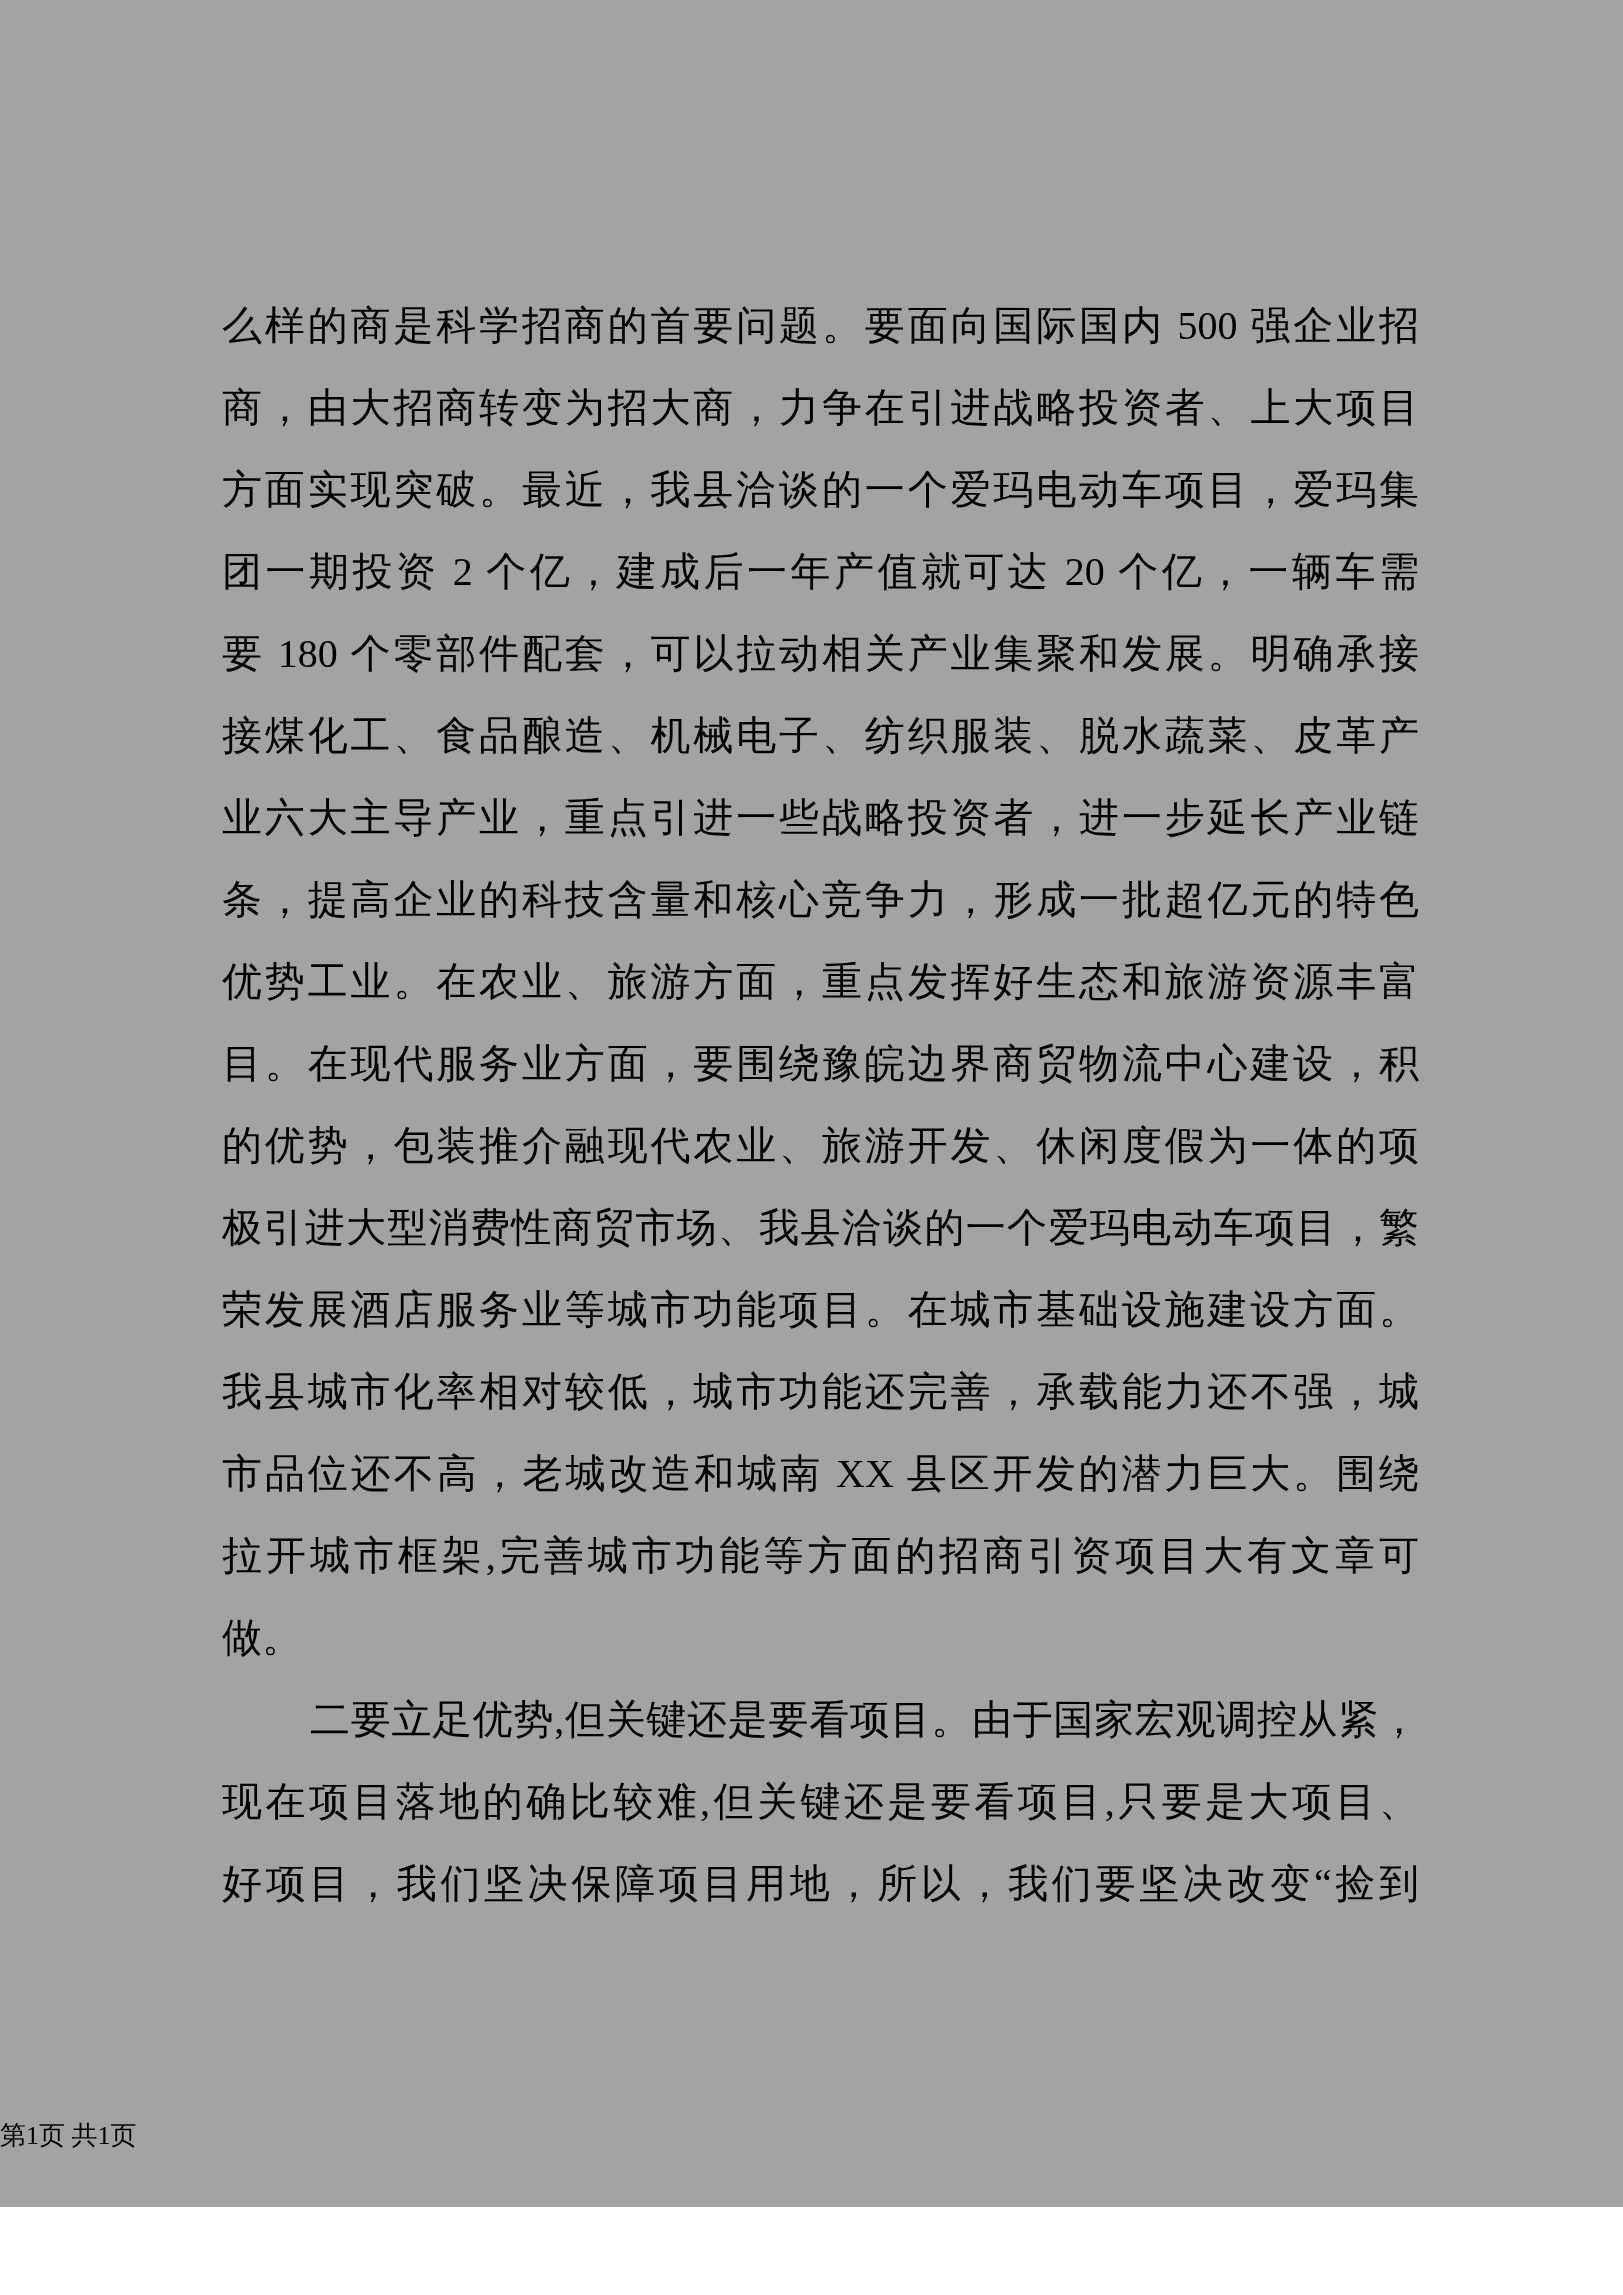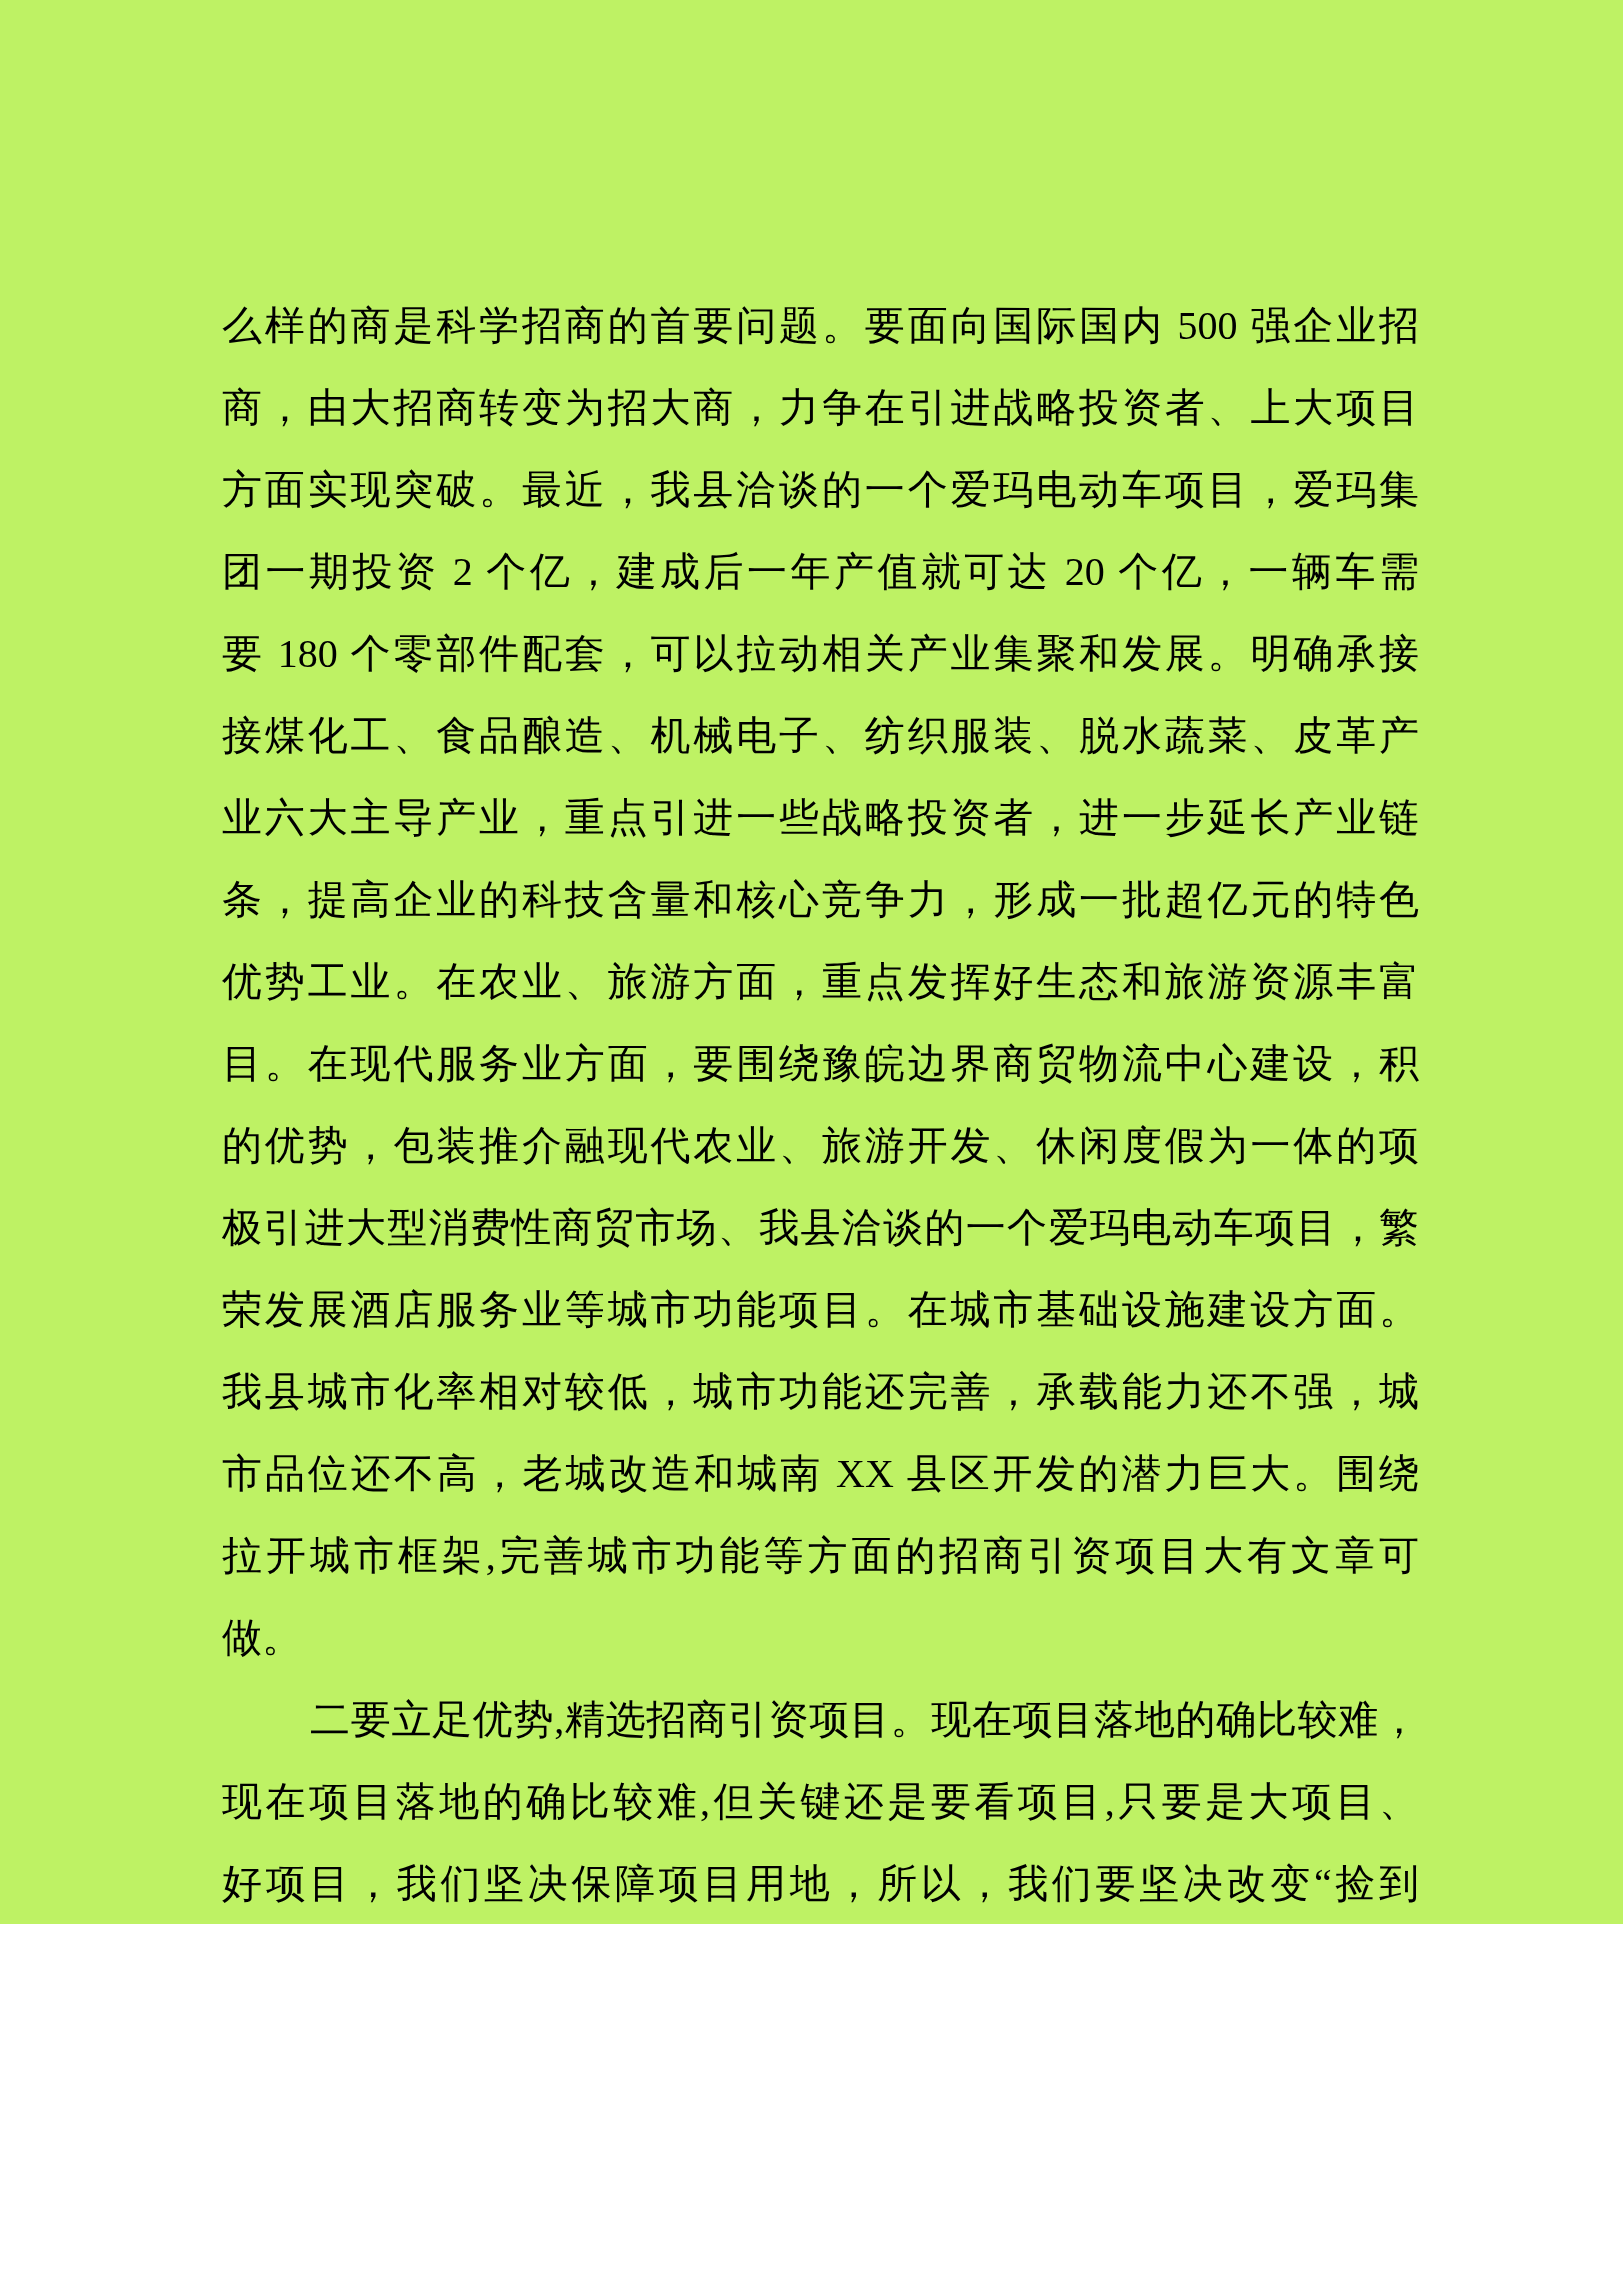--- a/index.html
+++ b/index.html
@@ -7,22 +7,22 @@
     width: 1623px;
     height: 2295px;
     background: #ffffff;
     position: relative;
     font-family: "Liberation Serif", "DejaVu Serif", serif;
   }
   .page {
     position: absolute;
     left: 0; top: 0;
     width: 1623px;
-    height: 1924px;
-    background: #bef264;
+    height: 2207px;
+    background: #a3a3a3;
     overflow: hidden;
   }
   .doc-body {
     position: absolute;
     left: 222px;
     top: 285px;
     width: 1197px;
   }
   .line {
     height: 82px;
@@ -76,21 +76,21 @@
         <div class="line">的优势，包装推介融现代农业、旅游开发、休闲度假为一体的项</div>
         <div class="line">极引进大型消费性商贸市场、我县洽谈的一个爱玛电动车项目，繁</div>
         <div class="line">荣发展酒店服务业等城市功能项目。在城市基础设施建设方面。</div>
         <div class="line">我县城市化率相对较低，城市功能还完善，承载能力还不强，城</div>
         <div class="line">市品位还不高，老城改造和城南 XX 县区开发的潜力巨大。围绕</div>
         <div class="line">拉开城市框架,完善城市功能等方面的招商引资项目大有文章可</div>
         <div class="line">做。</div>
       </div>
 
     <div class="para-2">
-        <div class="line">二要立足优势,精选招商引资项目。现在项目落地的确比较难，</div>
+        <div class="line">二要立足优势,但关键还是要看项目。由于国家宏观调控从紧，</div>
         <div class="line">现在项目落地的确比较难,但关键还是要看项目,只要是大项目、</div>
         <div class="line">好项目，我们坚决保障项目用地，所以，我们要坚决改变“捡到</div>
       </div>
 
   </div>
 
   <div class="footer">
     <span>第1页 共1页</span>
   </div>
 

